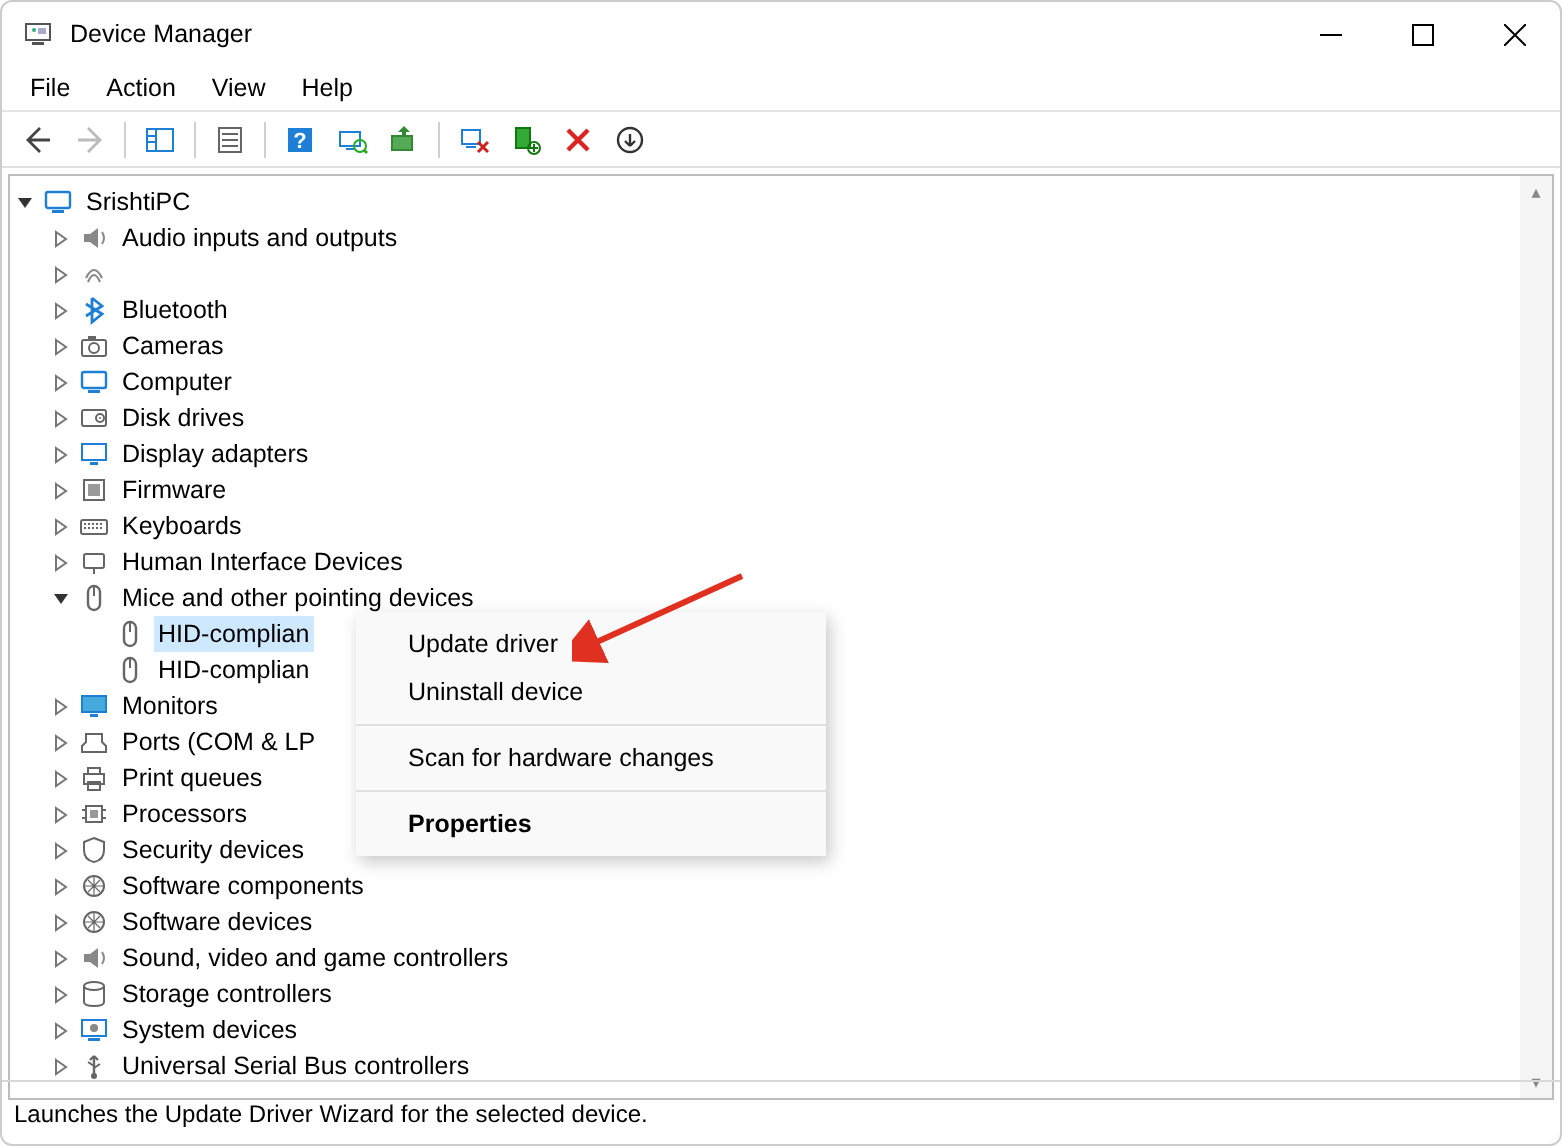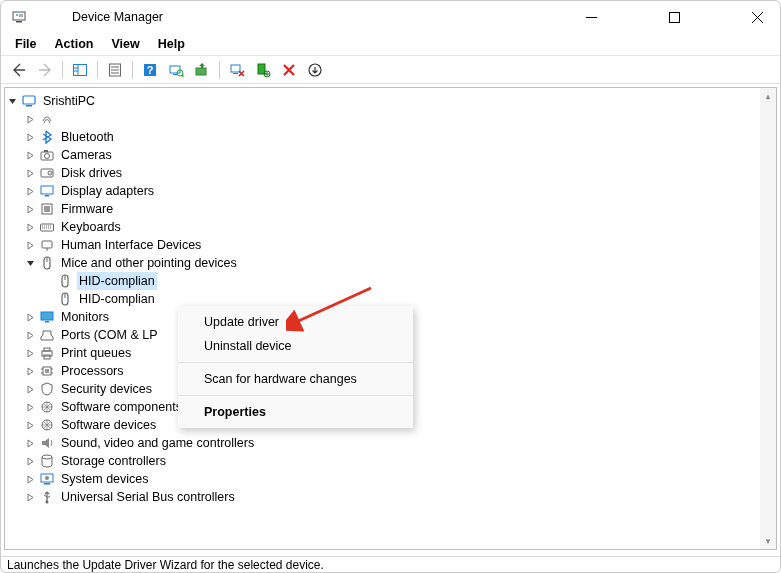--- a/index.html
+++ b/index.html
@@ -1,25 +1,25 @@
 <!DOCTYPE html>
 <html><head>
 <meta charset="utf-8">
 <style>
 * { margin: 0; padding: 0; box-sizing: border-box; font-family: "Segoe UI", Tahoma, sans-serif; }
 body { background: #fff; width: 781px; height: 573px; overflow: hidden; border: 1px solid #ccc; border-radius: 6px; position: relative; }
 
-.titlebar { display: flex; align-items: center; height: 32px; padding: 0 0 0 10px; gap: 37px; }
+.titlebar { display: flex; align-items: center; height: 32px; padding: 0 0 0 10px; }
 .titlebar .app-icon { width: 16px; height: 16px; margin-right: 8px; }
 .titlebar .title { font-size: 12.5px; flex: 1; }
 .titlebar .win-btn { width: 46px; height: 32px; display: flex; align-items: center; justify-content: center; font-size: 13px; }
 .titlebar .win-btn svg { width: 11px; height: 11px; }
 
 .menubar { display: flex; height: 22px; padding: 0 6px; align-items: center; gap: 2px; }
-.menubar .menu-item { font-size: 12.5px; padding: 2px 8px; font-weight: bold; }
+.menubar .menu-item { font-size: 12.5px; padding: 2px 8px; }
 .menubar-line { border-bottom: 1px solid #e5e5e5; }
 
 .toolbar { display: flex; align-items: center; height: 28px; padding: 2px 6px; gap: 2px; border-bottom: 1px solid #e0e0e0; }
 .toolbar .tbtn { width: 24px; height: 22px; display: flex; align-items: center; justify-content: center; }
 .toolbar .sep { width: 1px; height: 18px; background: #d0d0d0; margin: 0 3px; }
 .toolbar svg { width: 16px; height: 16px; }
 
 .content { position: absolute; top: 86px; left: 3px; right: 3px; bottom: 22px; border: 1px solid #bdbdbd; overflow: hidden; background: #fff; }
 .tree { padding: 4px 0; font-size: 12.5px; line-height: 18px; }
 .tree-row { display: flex; align-items: center; height: 18px; white-space: nowrap; }
@@ -31,21 +31,21 @@
 .label { padding: 0 2px; }
 .spacer { width: 18px; flex-shrink: 0; }
 
 .context-menu { position: absolute; top: 305px; left: 177px; width: 235px; background: #f9f9f9; box-shadow: 2px 3px 8px rgba(0,0,0,0.22); padding: 4px 0; font-size: 12.5px; z-index: 10; }
 .context-menu .cm-item { padding: 5px 26px; }
 .context-menu .cm-item.bold { font-weight: 600; }
 .context-menu .cm-sep { height: 1px; background: #e0e0e0; margin: 4px 0; }
 
 .arrow { position: absolute; top: 282px; left: 285px; z-index: 20; pointer-events: none; }
 
-.statusbar { position: absolute; bottom: 0; left: 0; right: 0; height: 16px; border-top: 1px solid #d8d8d8; font-size: 12px; padding: 1px 6px; display: flex; align-items: center; }
+.statusbar { position: absolute; bottom: 0; left: 0; right: 0; height: 32px; border-top: 1px solid #d8d8d8; font-size: 12px; padding: 1px 6px; display: flex; align-items: center; }
 
 .scrollbar { position: absolute; right: 0; top: 0; bottom: 0; width: 16px; background: #f5f5f5; }
 .scroll-arrow { height: 16px; display: flex; align-items: center; justify-content: center; color: #888; font-size: 9px; }
 .scroll-thumb-area { position: absolute; top: 16px; bottom: 16px; left: 0; right: 0; }
 </style>
 </head>
 <body>
 
 <div class="titlebar">
   <span class="app-icon">
@@ -179,20 +179,35 @@
       </div>
       <div class="tree-row">
         <span class="spacer"></span>
         <span class="caret">
           <svg viewBox="0 0 9 9">
             <path d="M2 1 L7 4.5 L2 8 Z" fill="none" stroke="#777" stroke-width="1"></path>
           </svg>
         </span>
         <span class="node-icon">
           <svg viewBox="0 0 16 16">
+            <path d="M3 6 H6 L10 3 V13 L6 10 H3 Z" fill="#888"></path>
+            <path d="M12 5 Q14 8 12 11" stroke="#888" fill="none"></path>
+          </svg>
+        </span>
+        <span class="label">Audio inputs and outputs</span>
+      </div>
+      <div class="tree-row">
+        <span class="spacer"></span>
+        <span class="caret">
+          <svg viewBox="0 0 9 9">
+            <path d="M2 1 L7 4.5 L2 8 Z" fill="none" stroke="#777" stroke-width="1"></path>
+          </svg>
+        </span>
+        <span class="node-icon">
+          <svg viewBox="0 0 16 16">
             <path d="M4 10 Q8 2 12 10 M5 12 Q8 5 11 12" stroke="#888" fill="none" stroke-width="1.1"></path>
           </svg>
         </span>
       </div>
       <div class="tree-row">
         <span class="spacer"></span>
         <span class="caret">
           <svg viewBox="0 0 9 9">
             <path d="M2 1 L7 4.5 L2 8 Z" fill="none" stroke="#777" stroke-width="1"></path>
           </svg>
@@ -212,20 +227,35 @@
           </svg>
         </span>
         <span class="node-icon">
           <svg viewBox="0 0 16 16">
             <rect x="2" y="5" width="12" height="8" rx="1" fill="none" stroke="#666"></rect>
             <circle cx="8" cy="9" r="2.5" fill="none" stroke="#666"></circle>
             <rect x="5" y="3" width="4" height="2" fill="#666"></rect>
           </svg>
         </span>
         <span class="label">Cameras</span>
+      </div>
+      <div class="tree-row">
+        <span class="spacer"></span>
+        <span class="caret">
+          <svg viewBox="0 0 9 9">
+            <path d="M2 1 L7 4.5 L2 8 Z" fill="none" stroke="#777" stroke-width="1"></path>
+          </svg>
+        </span>
+        <span class="node-icon">
+          <svg viewBox="0 0 16 16">
+            <rect x="2" y="3" width="12" height="8" rx="1" fill="none" stroke="#1e7fd6" stroke-width="1.2"></rect>
+            <rect x="5" y="12" width="6" height="1.5" fill="#1e7fd6"></rect>
+          </svg>
+        </span>
+        <span class="label">Computer</span>
       </div>
       <div class="tree-row">
         <span class="spacer"></span>
         <span class="caret">
           <svg viewBox="0 0 9 9">
             <path d="M2 1 L7 4.5 L2 8 Z" fill="none" stroke="#777" stroke-width="1"></path>
           </svg>
         </span>
         <span class="node-icon">
           <svg viewBox="0 0 16 16">

